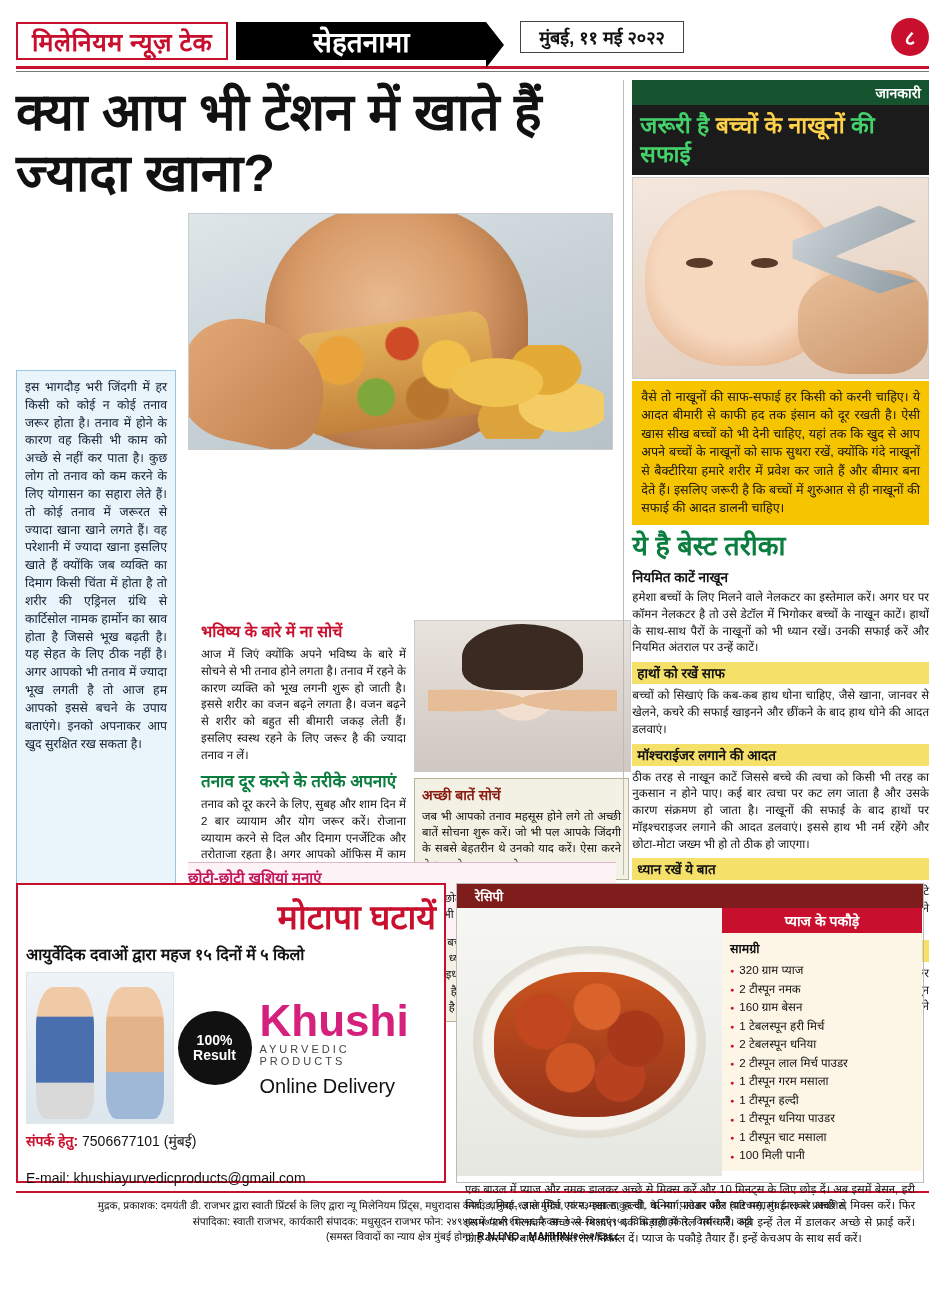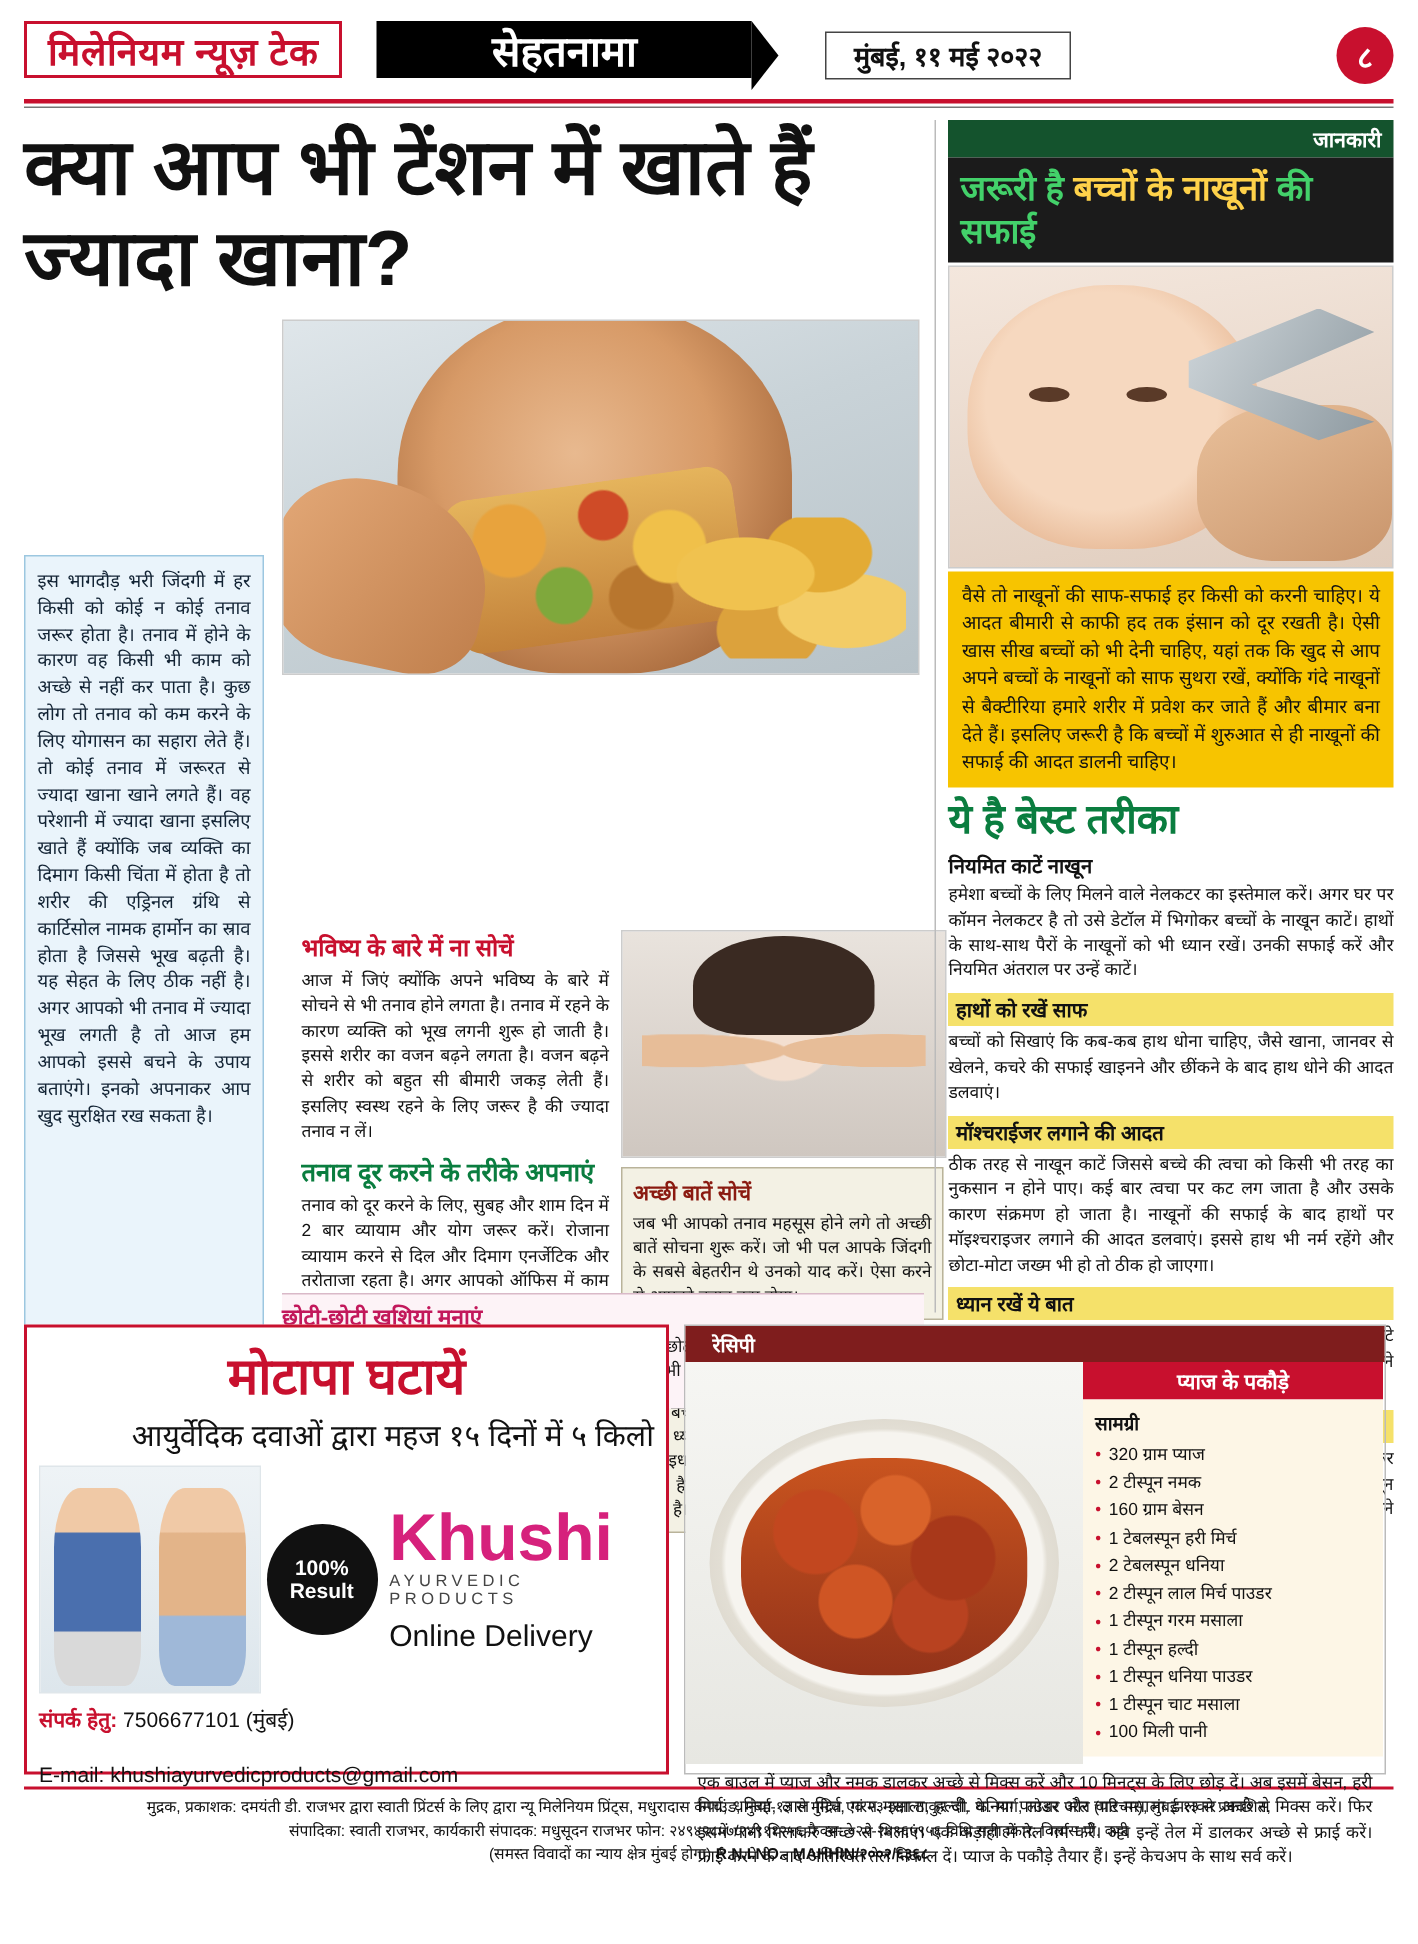--- a/index.html
+++ b/index.html
@@ -6,21 +6,21 @@
   body{
     width:945px;height:1296px;
     background:#ffffff;
     font-family:"Liberation Sans", sans-serif;
     color:#111;
     overflow:hidden;
   }
   .page{position:relative;width:945px;height:1296px;box-sizing:border-box;padding:14px 16px;}
 
   
-  .masthead{display:flex;align-items:flex-start;height:46px;gap:15px;}
+  .masthead{display:flex;align-items:flex-end;height:46px;gap:0;}
   .mh-logo{
     border:2px solid #c8102e;color:#c8102e;font-weight:bold;font-size:25px;
     display:flex;align-items:center;padding:0 14px;white-space:nowrap;
     letter-spacing:.5px;
   }
   .mh-black{
     background:#000;color:#fff;font-weight:bold;font-size:28px;
     display:flex;align-items:center;justify-content:center;
     flex:0 0 250px;margin-left:8px;position:relative;
   }
@@ -162,22 +162,22 @@
   .r-sub{font-weight:bold;font-size:13.5px;margin:6px 0 3px 0;}
   .r-sub.band{background:#f5e16a;padding:2px 5px;}
   .r-p{font-size:11.6px;line-height:1.45;text-align:justify;margin:0 0 6px 0;}
 
   
   .bottom{display:flex;gap:10px;margin-top:8px;height:300px;}
   .ad{
     width:430px;border:2px solid #c8102e;box-sizing:border-box;padding:8px;position:relative;
     background:#fff;
   }
-  .ad h2{margin:0;text-align:center;color:#c8102e;font-size:34px;font-weight:bold;}
-  .ad h3{margin:4px 0 0 0;text-align:right;font-size:20px;font-weight:normal;}
+  .ad h2{margin:0;text-align:right;color:#c8102e;font-size:34px;font-weight:bold;}
+  .ad h3{margin:4px 0 0 0;text-align:left;font-size:16px;font-weight:bold;}
   .ad-row{display:flex;align-items:center;margin-top:8px;height:150px;}
   .ad-people{width:150px;height:150px;position:relative;
     background:linear-gradient(180deg,#eef3f6,#dde6ec);border:1px solid #dfe6ea;}
   .ad-people .p1,.ad-people .p2{position:absolute;bottom:4px;width:40%;height:88%;border-radius:30% 30% 18% 18%;}
   .ad-people .p1{left:6%;background:linear-gradient(180deg,#f0c9a6 0 22%, #4a6fae 23% 72%, #d9d9d9 73% 100%);}
   .ad-people .p2{right:6%;background:linear-gradient(180deg,#f0c9a6 0 22%, #e3b489 23% 64%, #9fb8d8 65% 100%);}
   .ad-badge{
     width:74px;height:74px;border-radius:50%;background:#111;color:#ffffff;
     display:flex;flex-direction:column;align-items:center;justify-content:center;
     font-size:14px;font-weight:bold;line-height:1.1;margin-left:4px;flex:0 0 74px;

